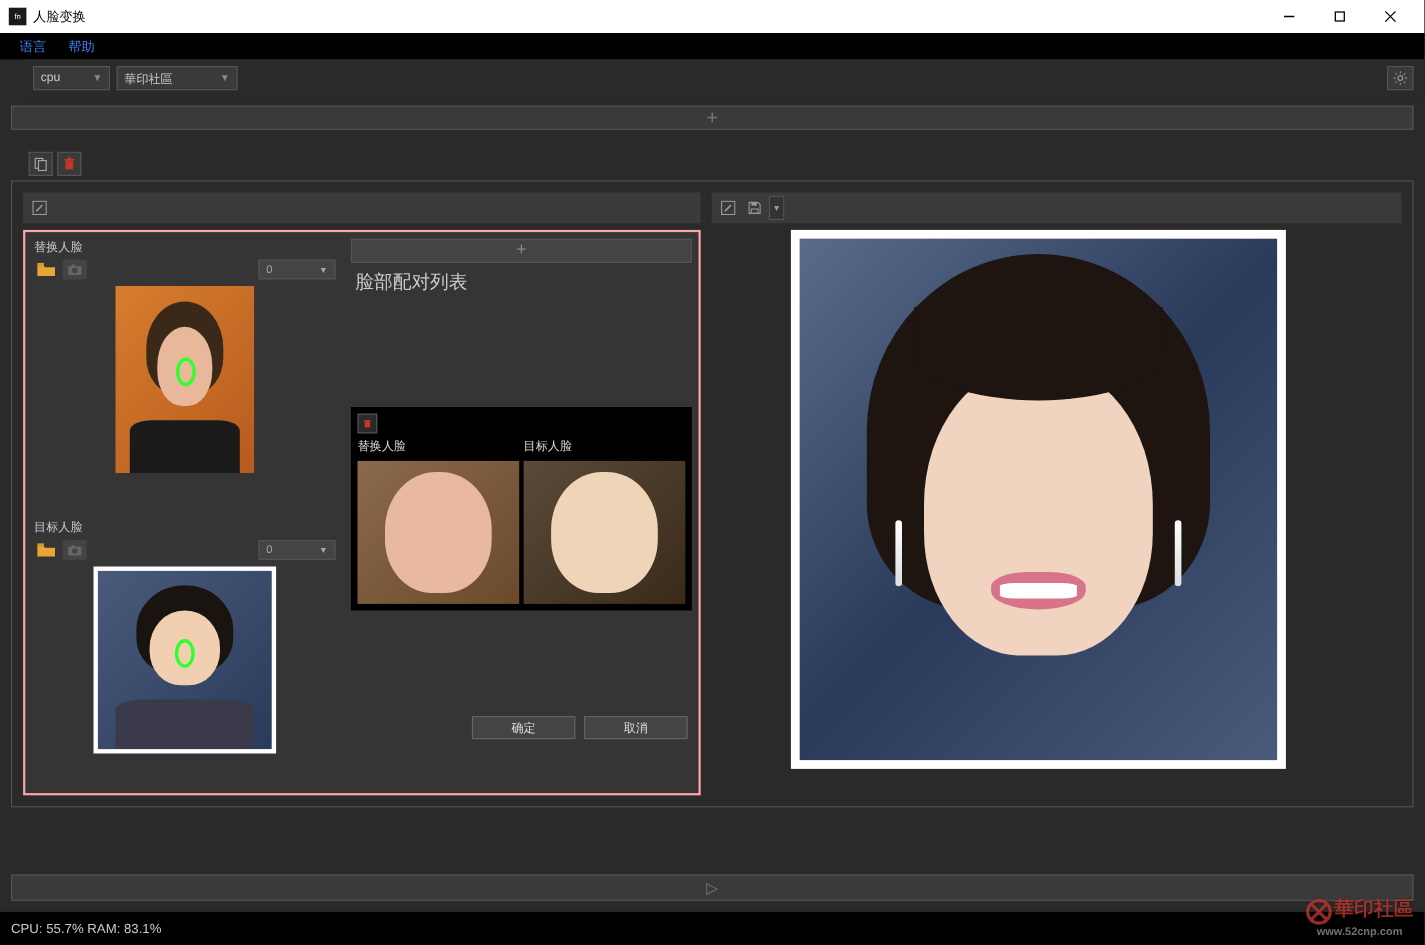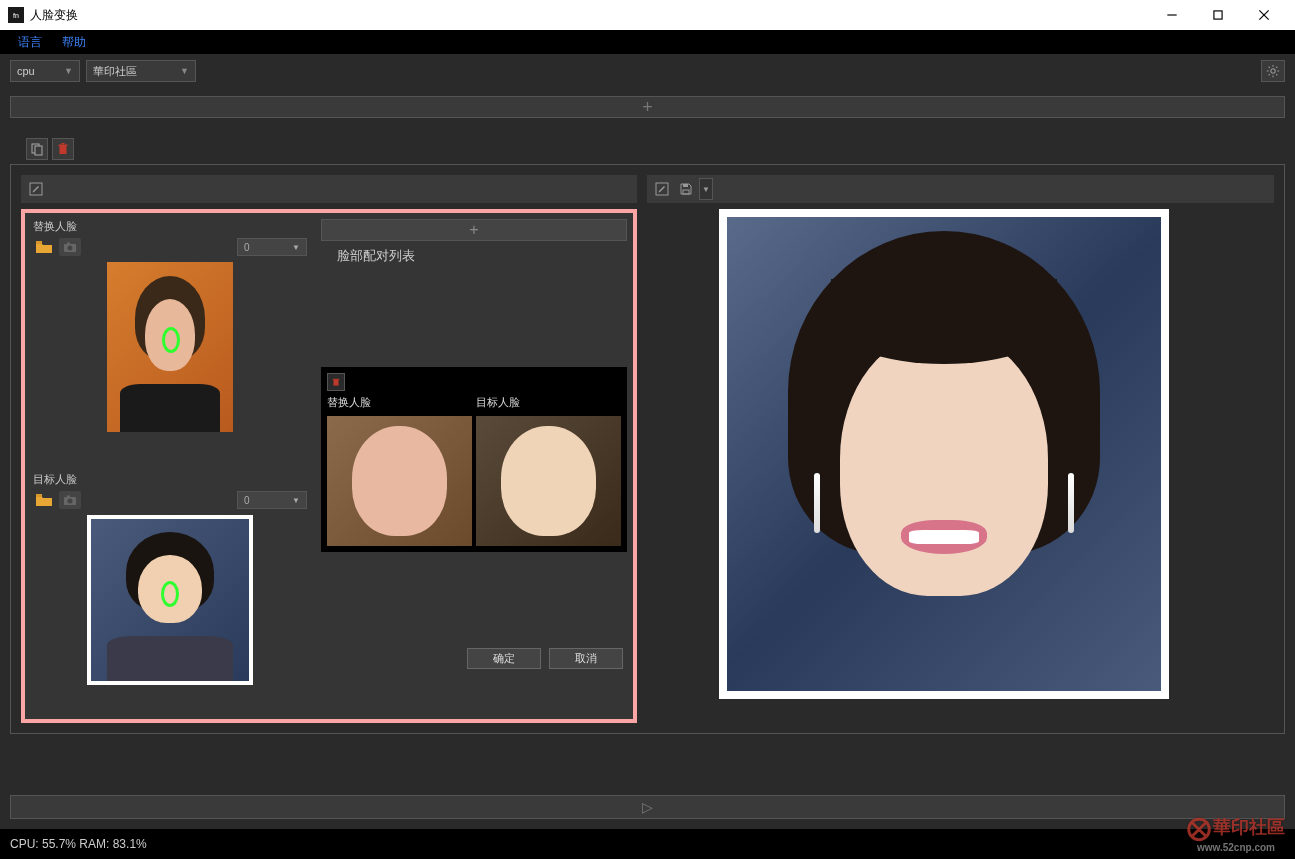--- a/index.html
+++ b/index.html
@@ -10,21 +10,21 @@
 .title-bar .app-icon { width: 16px; height: 16px; background: #1a1a1a; margin-right: 6px; display: flex; align-items: center; justify-content: center; font-size: 7px; color: #fff; }
 .title-bar .title { flex: 1; font-size: 12px; }
 .window-controls { display: flex; }
 .window-controls .ctrl { width: 46px; height: 30px; display: flex; align-items: center; justify-content: center; cursor: pointer; }
 
 
 .menu-bar { background: #000; height: 24px; display: flex; align-items: center; padding: 0 8px; font-size: 12px; }
 .menu-bar .item { padding: 0 10px; cursor: pointer; color: #3b82f6; }
 
 
-.toolbar { background: #2a2a2a; height: 34px; display: flex; align-items: center; padding: 0 10px; gap: 6px; }
+.toolbar { background: #2a2a2a; height: 34px; display: flex; align-items: center; padding: 0 10px; gap: 6px; margin-left: 20px; }
 .dropdown { background: #3a3a3a; border: 1px solid #555; height: 22px; display: flex; align-items: center; padding: 0 6px; color: #ccc; font-size: 11px; cursor: pointer; }
 .dropdown .chevron { margin-left: auto; padding-left: 8px; font-size: 9px; color: #888; }
 .dropdown.cpu { width: 70px; }
 .dropdown.scene { width: 110px; }
 .gear-btn { margin-left: auto; width: 24px; height: 22px; background: #3a3a3a; border: 1px solid #555; display: flex; align-items: center; justify-content: center; cursor: pointer; color: #888; }
 
 
 .add-bar { margin: 8px 10px 0 10px; height: 22px; background: #3a3a3a; border: 1px solid #555; display: flex; align-items: center; justify-content: center; cursor: pointer; font-size: 18px; color: #777; }
 
 
@@ -34,21 +34,21 @@
 
 .main-panel { margin: 0 10px; border: 1px solid #555; background: #2a2a2a; padding: 10px; display: flex; gap: 10px; height: 570px; }
 .left-col { width: 616px; display: flex; flex-direction: column; }
 .right-col { flex: 1; display: flex; flex-direction: column; }
 
 .pane-toolbar { height: 28px; background: #3a3a3a; display: flex; align-items: center; padding: 0 4px; gap: 2px; margin-bottom: 6px; }
 .small-icon-btn { width: 22px; height: 22px; display: flex; align-items: center; justify-content: center; cursor: pointer; color: #999; border: 1px solid transparent; }
 .small-icon-btn.dropdown-arrow { width: 14px; border: 1px solid #555; background: #333; }
 
 
-.faces-content { flex: 1; background: #353535; border: 4px solid #fca5a5; display: flex; }
+.faces-content { flex: 1; background: #353535; border: 2px solid #fca5a5; display: flex; }
 .faces-left { width: 290px; display: flex; flex-direction: column; }
 .faces-right { flex: 1; display: flex; flex-direction: column; padding: 6px; }
 
 .face-section-header { padding: 6px 8px 2px 8px; font-size: 11px; color: #ccc; }
 .face-section-controls { display: flex; align-items: center; gap: 4px; padding: 2px 8px; }
 .folder-btn { width: 22px; height: 18px; display: flex; align-items: center; justify-content: center; cursor: pointer; }
 .camera-btn { width: 22px; height: 18px; background: #444; display: flex; align-items: center; justify-content: center; cursor: pointer; border-radius: 2px; }
 .counter { margin-left: auto; background: #444; border: 1px solid #555; width: 70px; height: 18px; display: flex; align-items: center; padding: 0 6px; font-size: 10px; color: #aaa; }
 .counter .chevron { margin-left: auto; font-size: 8px; }
 
@@ -61,34 +61,34 @@
 .person { position: absolute; inset: 0; overflow: hidden; }
 .person .hair { position: absolute; top: 8%; left: 22%; width: 56%; height: 50%; background: #3a2818; border-radius: 50% 50% 40% 40%; }
 .person .face { position: absolute; top: 22%; left: 30%; width: 40%; height: 42%; background: #e8b89a; border-radius: 50% 50% 45% 45%; }
 .person .body { position: absolute; bottom: 0; left: 10%; width: 80%; height: 28%; background: #1a1a1a; border-radius: 20% 20% 0 0; }
 .person.asian .hair { background: #1a1410; }
 .person.asian .face { background: #f0d0b0; }
 .face-marker { position: absolute; top: 38%; left: 44%; width: 18px; height: 26px; border: 3px solid #2eff2e; border-radius: 50%; }
 
 
 .pairing-add { height: 22px; background: #444; border: 1px solid #555; display: flex; align-items: center; justify-content: center; font-size: 16px; color: #888; cursor: pointer; margin-bottom: 4px; }
-.pairing-header { font-size: 13px; color: #ccc; padding: 2px 4px; margin-left: 12px; }
+.pairing-header { font-size: 17px; color: #ccc; padding: 2px 4px; }
 .pairing-card { background: #000; padding: 6px; margin-top: 10px; }
 .pairing-delete-row { margin-bottom: 4px; }
 .pairing-faces { display: flex; gap: 4px; }
 .pair-col { flex: 1; }
 .pair-label { font-size: 11px; color: #ddd; text-align: left; padding-bottom: 6px; }
 .pair-img { width: 100%; height: 130px; position: relative; overflow: hidden; }
 .pair-img.src { background: linear-gradient(135deg, #8a6a4a 0%, #6a4a2a 100%); }
 .pair-img.dst { background: linear-gradient(135deg, #5a4a3a 0%, #3a2a1a 100%); }
 .pair-img .pface { position: absolute; top: 8%; left: 17%; width: 66%; height: 84%; background: #e8b8a0; border-radius: 48% 48% 44% 44%; }
 .pair-img.dst .pface { background: #f0d4b8; }
 .pairing-blank2 { height: 90px; }
 .dialog-buttons { display: flex; justify-content: flex-end; gap: 8px; padding: 6px 4px 0 4px; }
-.dlg-btn { background: #444; border: 1px solid #666; padding: 2px 25px; font-size: 11px; color: #ddd; cursor: pointer; }
+.dlg-btn { background: #444; border: 1px solid #666; padding: 2px 35px; font-size: 11px; color: #ddd; cursor: pointer; }
 
 
 .result-area { flex: 1; display: flex; align-items: flex-start; justify-content: flex-start; padding-left: 72px; }
 .result-img { width: 450px; height: 490px; border: 8px solid #fff; background: linear-gradient(135deg, #5a6a8a 0%, #2a3a5a 50%, #4a5a7a 100%); position: relative; overflow: hidden; }
 .result-img .rhair { position: absolute; top: 3%; left: 14%; width: 72%; height: 68%; background: #1e1510; border-radius: 50% 50% 30% 30%; }
 .result-img .rbangs { position: absolute; top: 13%; left: 24%; width: 52%; height: 18%; background: #1e1510; border-radius: 0 0 60% 60%; }
 .result-img .rface { position: absolute; top: 24%; left: 26%; width: 48%; height: 56%; background: #f0d4c0; border-radius: 48% 48% 42% 42%; }
 .result-img .rmouth { position: absolute; top: 64%; left: 40%; width: 20%; height: 7%; background: #d8748a; border-radius: 40% 40% 50% 50%; }
 .result-img .rteeth { position: absolute; top: 66%; left: 42%; width: 16%; height: 3%; background: #fff; border-radius: 20%; }
 .result-img .rear1 { position: absolute; top: 54%; left: 20%; width: 6px; height: 60px; background: linear-gradient(#fff, #ddd); border-radius: 3px; }

